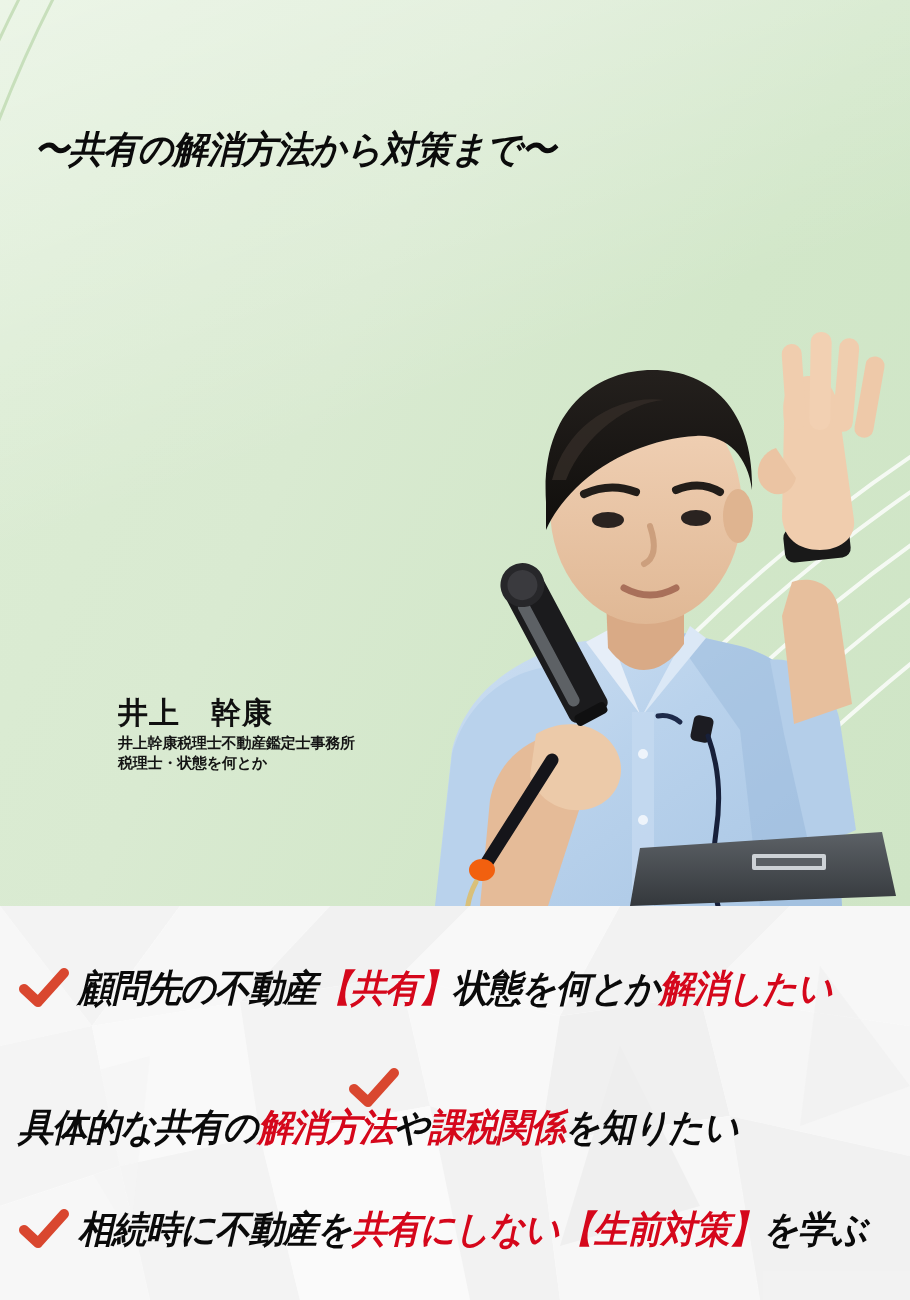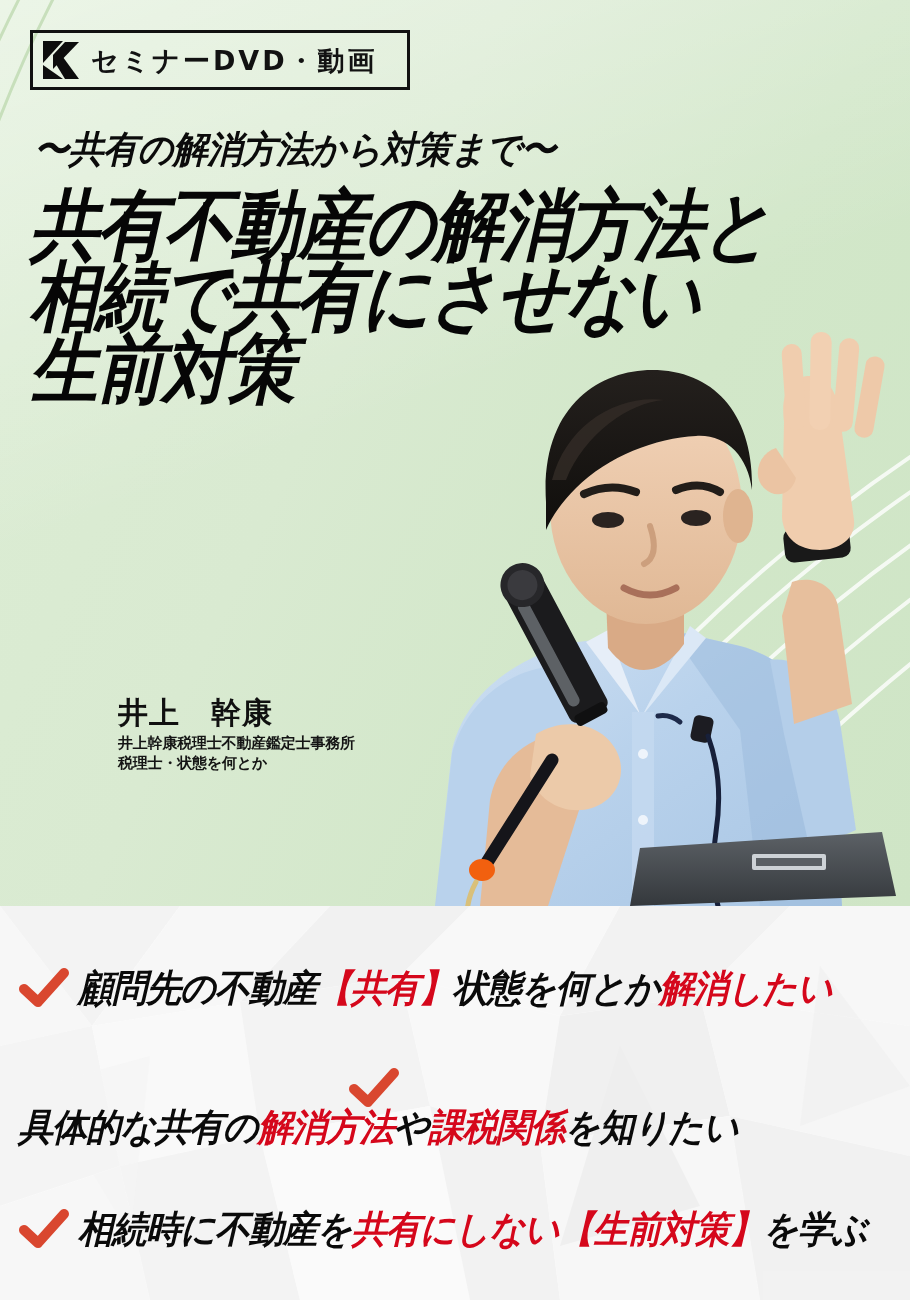--- a/index.html
+++ b/index.html
@@ -125,39 +125,23 @@
         <g stroke="#ffffff" stroke-width="4" fill="none" opacity="0.8">
           <path d="M-40 640 C 120 430, 300 250, 520 130"></path>
           <path d="M-40 676 C 126 462, 310 278, 534 156"></path>
           <path d="M-10 700 C 150 500, 330 318, 552 196"></path>
           <path d="M40 706 C 196 520, 366 350, 566 236"></path>
           <path d="M96 712 C 242 548, 402 392, 578 284"></path>
         </g>
       </svg>
     </div>
 
-    <div class="badge">
-      <span class="badge-logo">
-        <svg width="40" height="42" viewBox="0 0 40 42">
-          <polygon points="2,2 22,2 2,24" fill="#0d0d0d"></polygon>
-          <polygon points="24,3 38,3 12,30 12,16" fill="#0d0d0d"></polygon>
-          <polygon points="2,26 22,40 2,40" fill="#0d0d0d"></polygon>
-          <polygon points="13,22 24,40 38,40 19,14" fill="#0d0d0d"></polygon>
-        </svg>
-      </span>
-      <span class="badge-text">セミナーDVD・動画</span>
-    </div>
 
     <div class="subtitle">〜共有の解消方法から対策まで〜</div>
 
-    <div class="title">
-      <span class="tl l1">共有不動産の解消方法と</span>
-      <span class="tl l2">相続で共有にさせない</span>
-      <span class="tl l3">生前対策</span>
-    </div>
 
     <div class="speaker">
       <div class="speaker-name">井上　幹康</div>
       <div class="speaker-org">井上幹康税理士不動産鑑定士事務所</div>
       <div class="speaker-role">税理士・状態を何とか</div>
     </div>
 
     <div class="photo">
       <svg width="570" height="576" viewBox="0 0 570 576">
         <defs>

